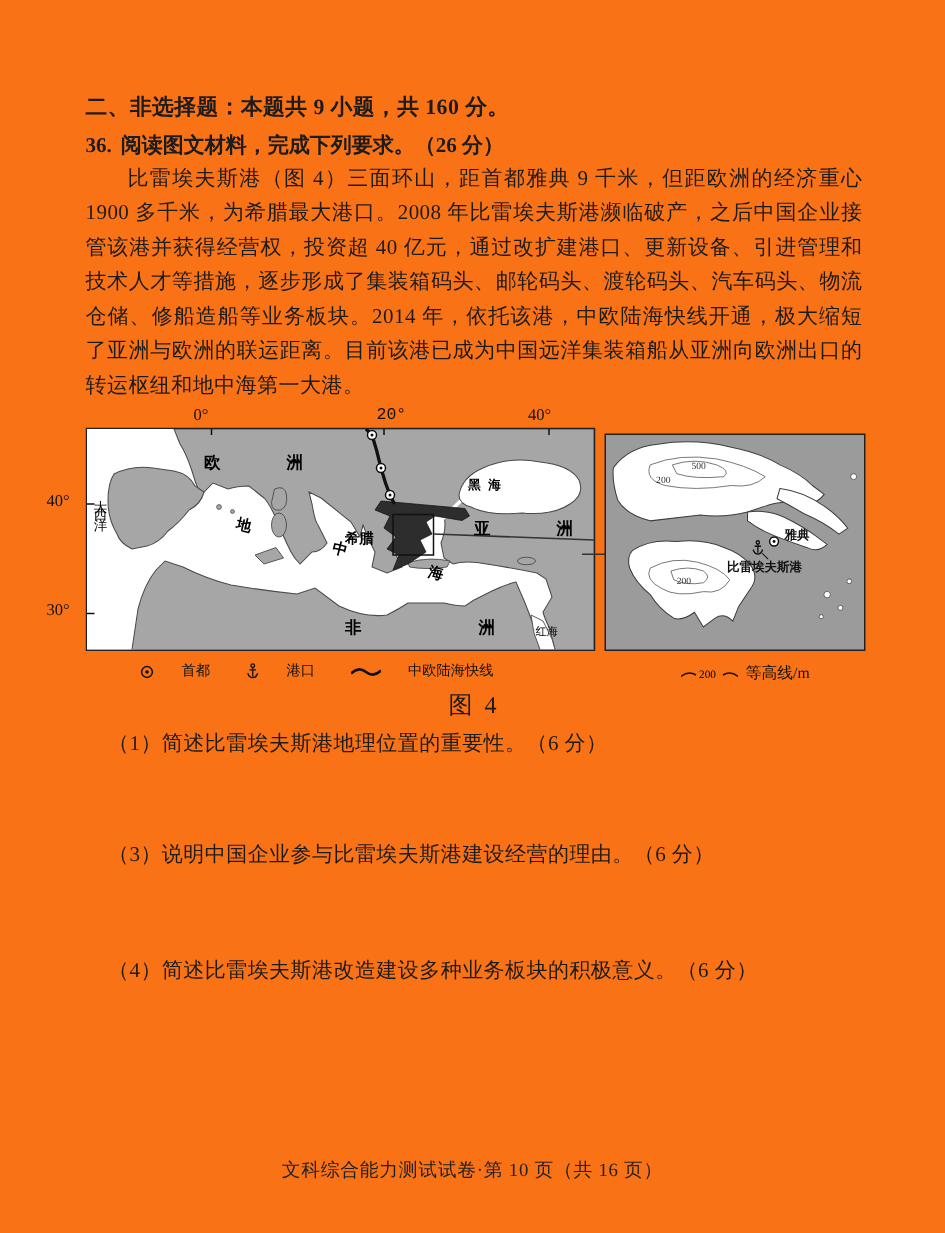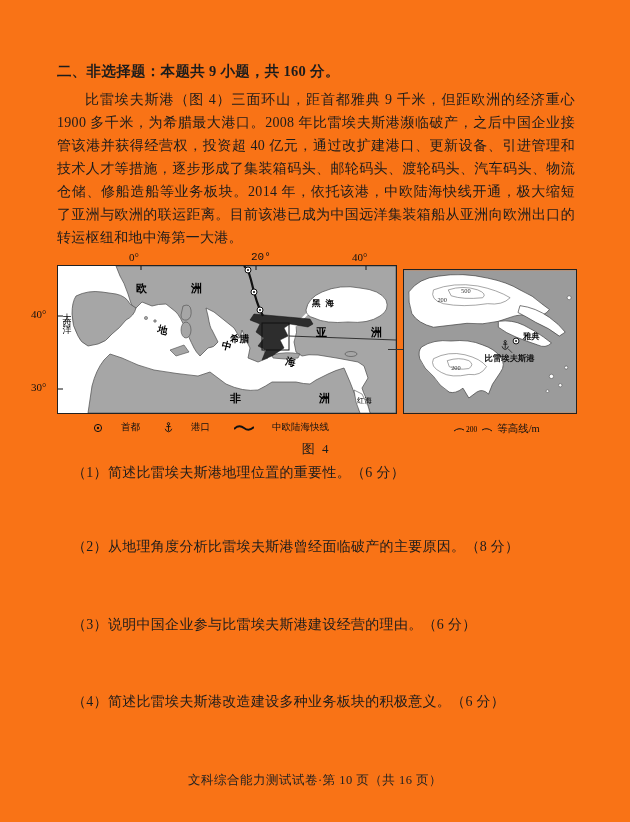--- a/index.html
+++ b/index.html
@@ -34,40 +34,43 @@
   .detail-frame{display:block;border:1px solid #222;}
   .legend-row{
     display:flex;align-items:center;gap:24px;
     margin:7px 0 0 36px;font-size:9.5px;color:#111;
   }
   .legend-item{display:flex;align-items:center;gap:18px;}
   .detail-legend{
     display:flex;align-items:center;justify-content:center;gap:5px;
     margin-top:8px;font-size:10.5px;color:#111;
   }
-  .fig-caption{text-align:center;font-size:13px;margin-top:4px;letter-spacing:2px;}
+  .fig-caption{text-align:center;font-size:16px;margin-top:4px;letter-spacing:2px;}
   .connector{position:absolute;left:331px;top:84px;width:16px;height:1.3px;background:#333;}
   .sub-q{font-size:14px;letter-spacing:.3px;margin-left:15px;font-weight:500;}
   .sq-1{margin-top:6px;margin-bottom:56px;}
   .sq-2{margin-bottom:60px;}
   .sq-3{margin-bottom:59px;}
   .sq-4{margin-bottom:0;}
   .footer{
     position:absolute;left:0;right:0;top:772px;
     text-align:center;font-size:12.5px;color:#222;letter-spacing:.5px;
   }
   svg text{font-family:"Liberation Serif","DejaVu Serif",serif;}
 </style>
 </head>
 <body>
 
 <div class="page">
 
   <div class="section-header">二、非选择题：本题共 9 小题，共 160 分。</div>
 
+  <div class="q-line">
+    <span class="q-num">36.</span><span>阅读图文材料，完成下列要求。（26 分）</span>
+  </div>
 
   <p class="material">比雷埃夫斯港（图 4）三面环山，距首都雅典 9 千米，但距欧洲的经济重心 1900 多千米，为希腊最大港口。2008 年比雷埃夫斯港濒临破产，之后中国企业接管该港并获得经营权，投资超 40 亿元，通过改扩建港口、更新设备、引进管理和技术人才等措施，逐步形成了集装箱码头、邮轮码头、渡轮码头、汽车码头、物流仓储、修船造船等业务板块。2014 年，依托该港，中欧陆海快线开通，极大缩短了亚洲与欧洲的联运距离。目前该港已成为中国远洋集装箱船从亚洲向欧洲出口的转运枢纽和地中海第一大港。</p>
 
   <div class="figure-row">
 
     <div class="main-map-wrap">
       <span class="axis-label lon-0">0°</span>
       <span class="axis-label lon-20">20°</span>
       <span class="axis-label lon-40">40°</span>
       <span class="axis-label lat-40">40°</span>
@@ -226,23 +229,20 @@
         <span>等高线/m</span>
       </div>
     </div>
   </div>
 
   <div class="fig-caption">图 4</div>
 
   <div class="sub-q sq-1">
     <span>（1）</span><span>简述比雷埃夫斯港地理位置的重要性。（6 分）</span>
   </div>
-  <div class="sub-q sq-2">
-    <span>（2）</span><span>从地理角度分析比雷埃夫斯港曾经面临破产的主要原因。（8 分）</span>
-  </div>
   <div class="sub-q sq-3">
     <span>（3）</span><span>说明中国企业参与比雷埃夫斯港建设经营的理由。（6 分）</span>
   </div>
   <div class="sub-q sq-4">
     <span>（4）</span><span>简述比雷埃夫斯港改造建设多种业务板块的积极意义。（6 分）</span>
   </div>
 
   <div class="footer">文科综合能力测试试卷·第 10 页（共 16 页）</div>
 </div>
 

